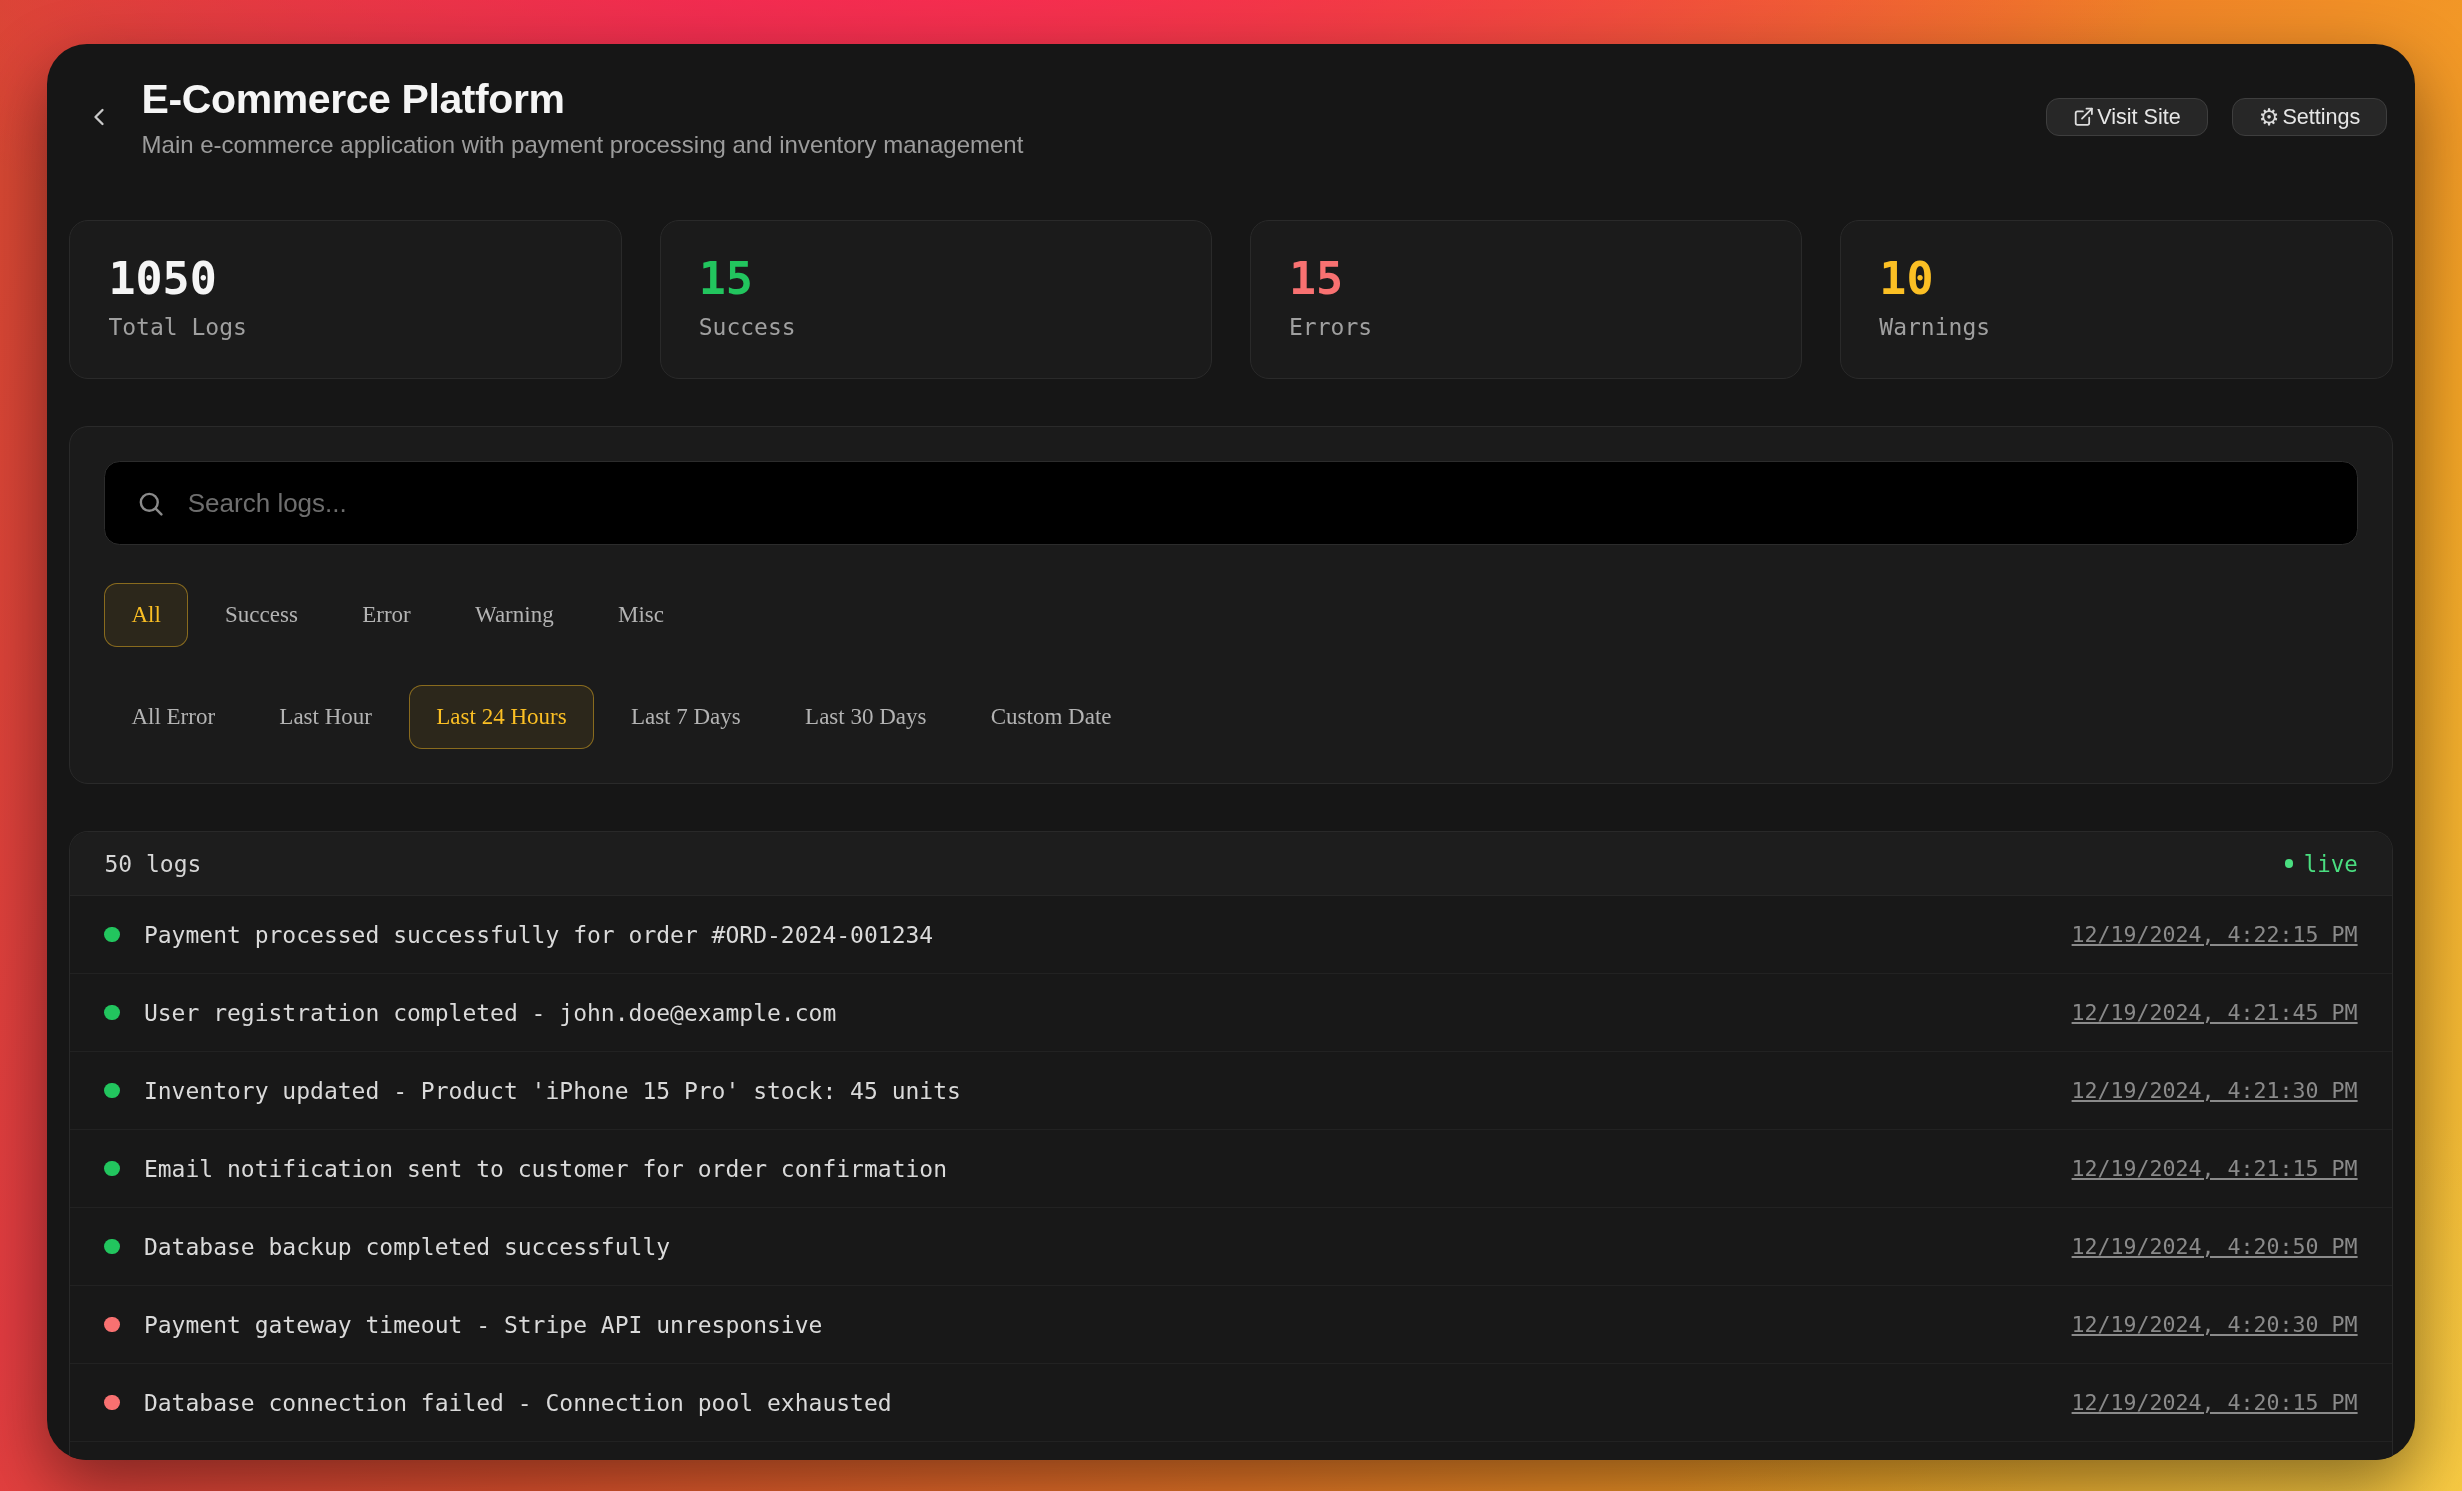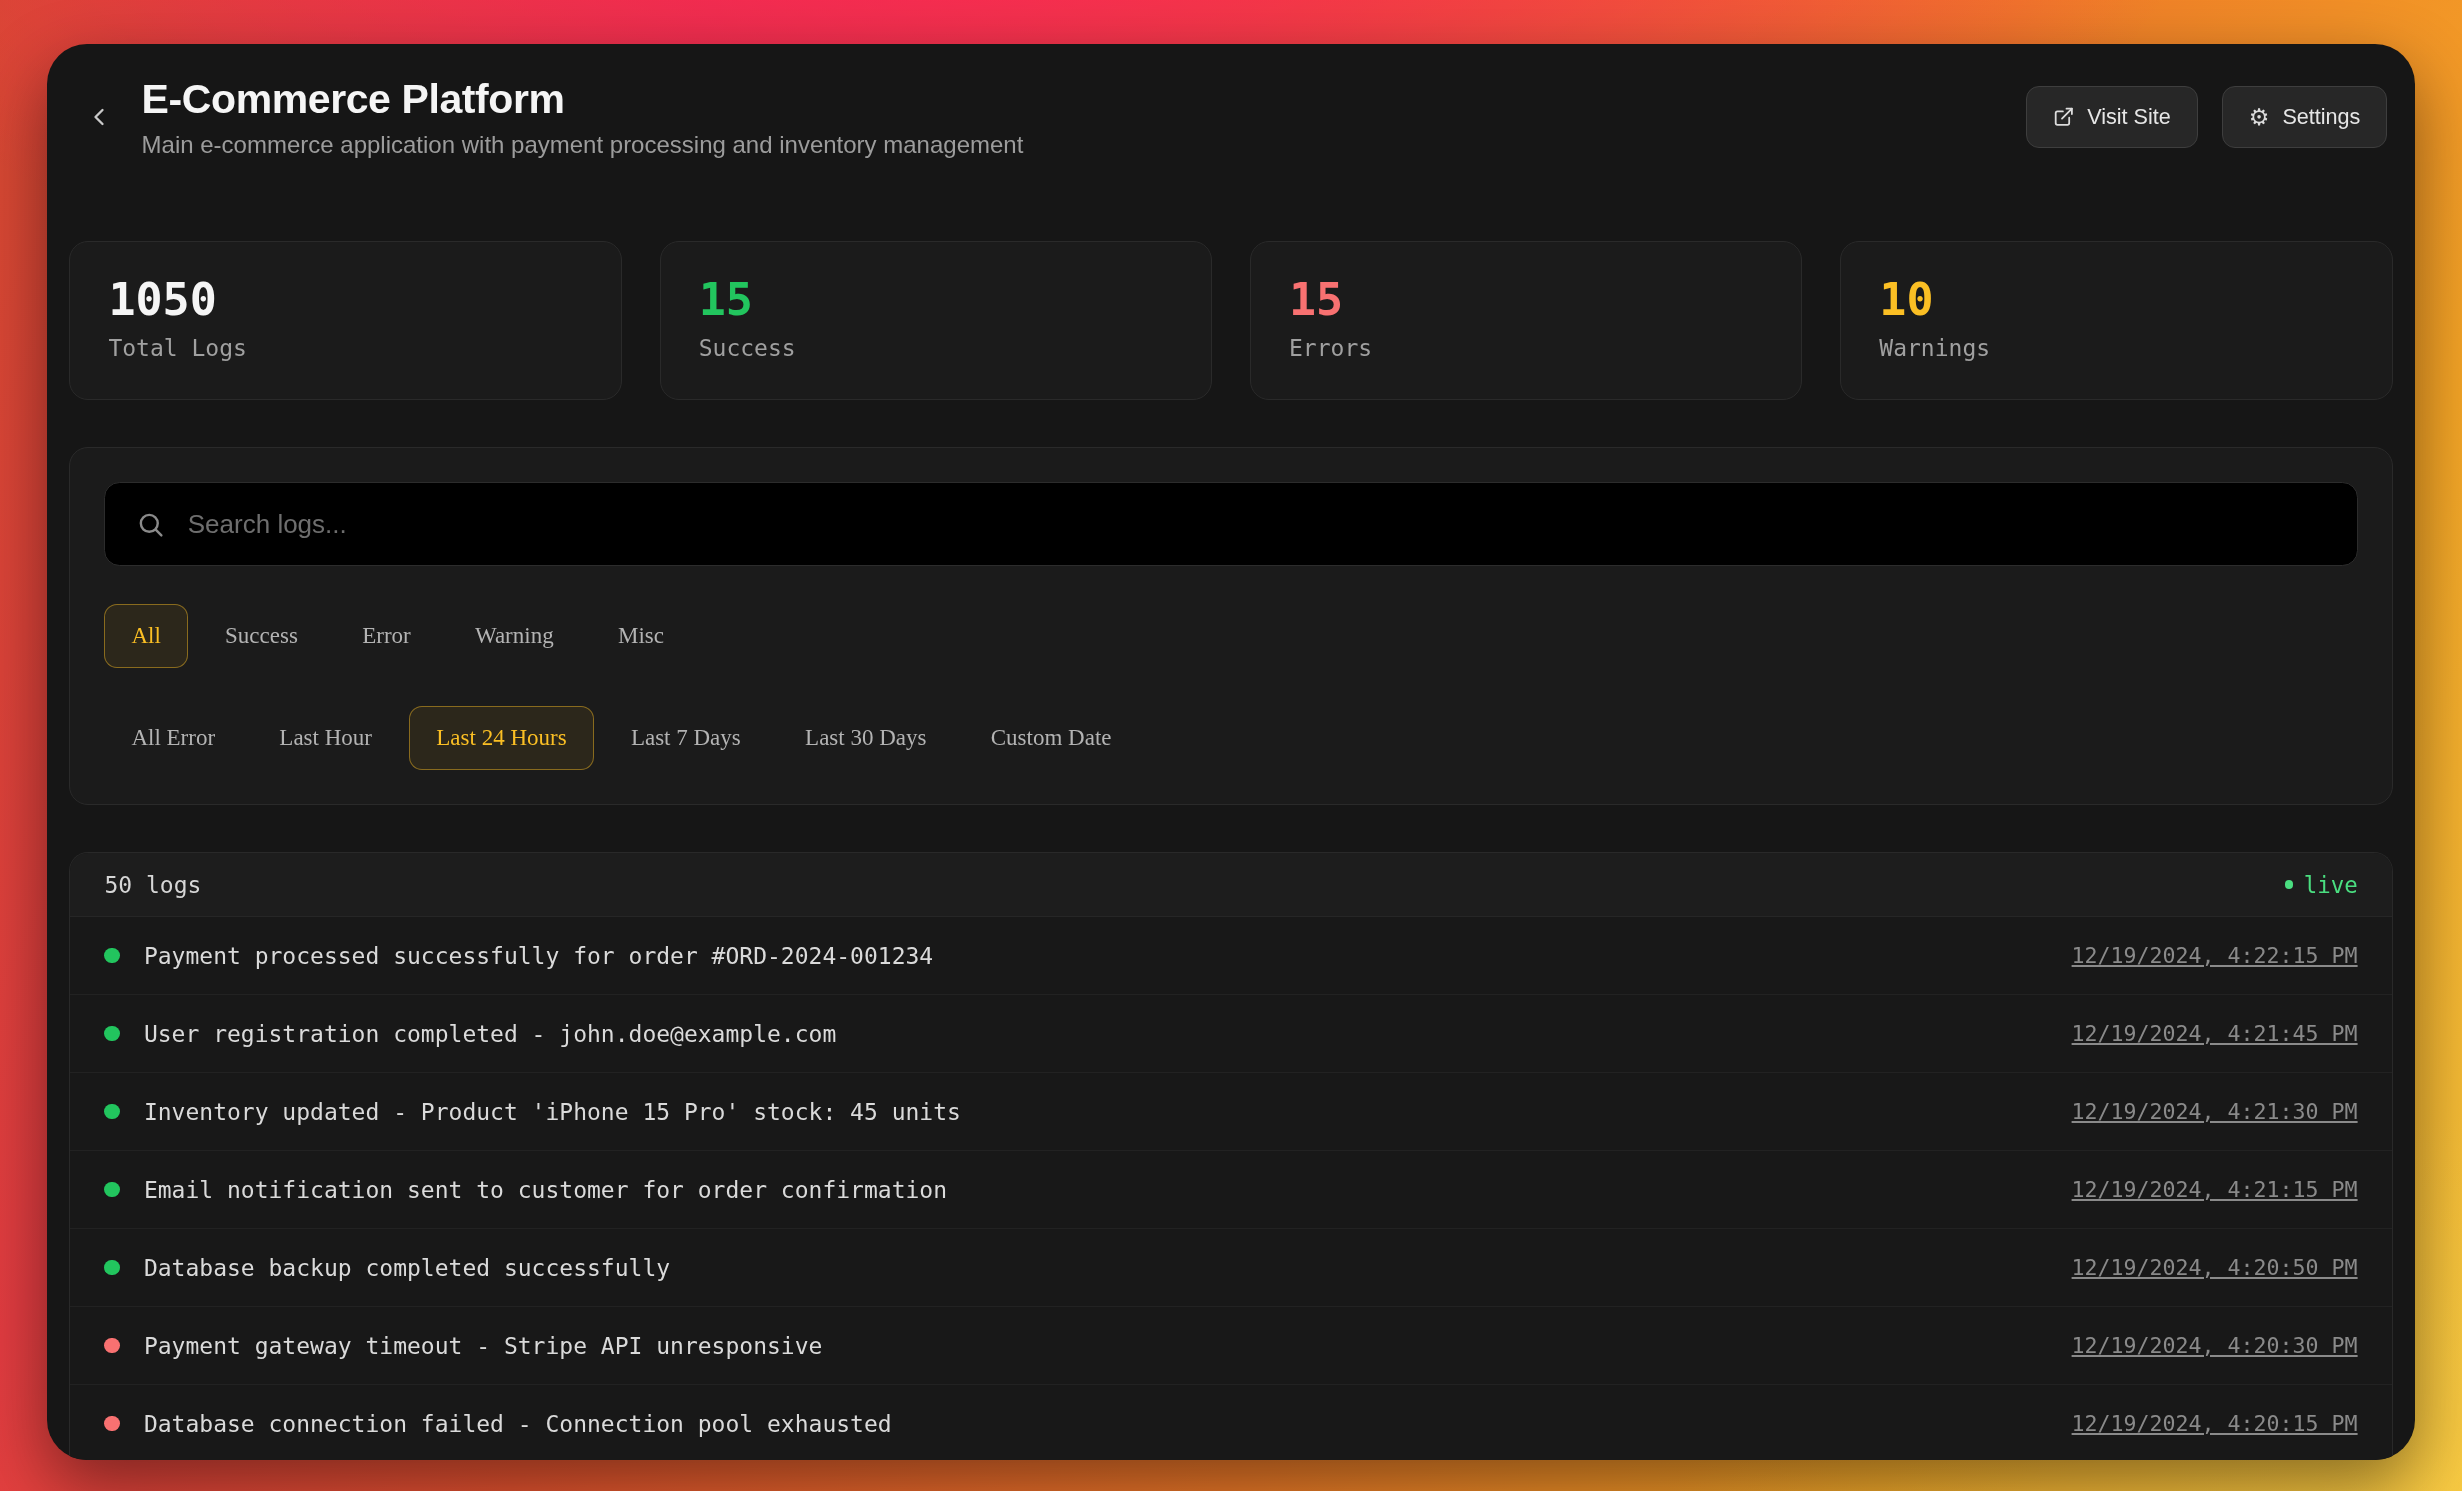--- a/index.html
+++ b/index.html
@@ -24,27 +24,27 @@
   .header { display: flex; align-items: center; padding: 31px 5.2px 0 5.2px; }
   .back-btn {
     width: 48px; height: 48px; display: flex; align-items: center; justify-content: center;
     background: none; border: none; cursor: pointer; flex: none;
   }
   .header-text { margin-left: 19px; }
   .title { font-weight: 700; font-size: 41px; line-height: 1.18; letter-spacing: -0.4px; color: #f5f5f5; }
   .subtitle { margin-top: 7.8px; font-size: 24px; color: #9c9c9c; }
   .header-actions { margin-left: auto; display: flex; gap: 24px; }
   .hbtn {
-    display: flex; align-items: center; gap: 13px; height: 62px; padding: 0 26px;
+    display: flex; align-items: center; gap: 3px; height: 38px; padding: 0 26px;
     background: #272727; border: 0.9px solid #3e3e3e; border-radius: 13px;
     color: #e6e6e6; font-size: 21.6px; font-family: "Liberation Sans", sans-serif; cursor: pointer;
   }
   .hbtn .glyph { font-family: "DejaVu Sans", sans-serif; font-size: 23px; color: #dcdcdc; line-height: 1; }
   
-  .stats { display: flex; gap: 38px; margin-top: 82px; }
+  .stats { display: flex; gap: 38px; margin-top: 61px; }
   .stat-card {
     flex: 1; height: 159px; background: #1b1b1b; border: 0.9px solid #2a2a2a;
     border-radius: 19px; padding: 33px 38px;
   }
   .stat-value { font-family: "DejaVu Sans Mono", monospace; font-weight: 700; font-size: 45px; line-height: 1.1; }
   .v-white { color: #f5f5f5; } .v-green { color: #22c55e; } .v-red { color: #f87171; } .v-yellow { color: #fbbf24; }
   .stat-label { margin-top: 10.3px; font-family: "DejaVu Sans Mono", monospace; font-size: 23px; color: #a0a0a0; }
   
   .filter-card {
     margin-top: 47px; background: #1b1b1b; border: 0.9px solid #2a2a2a;

